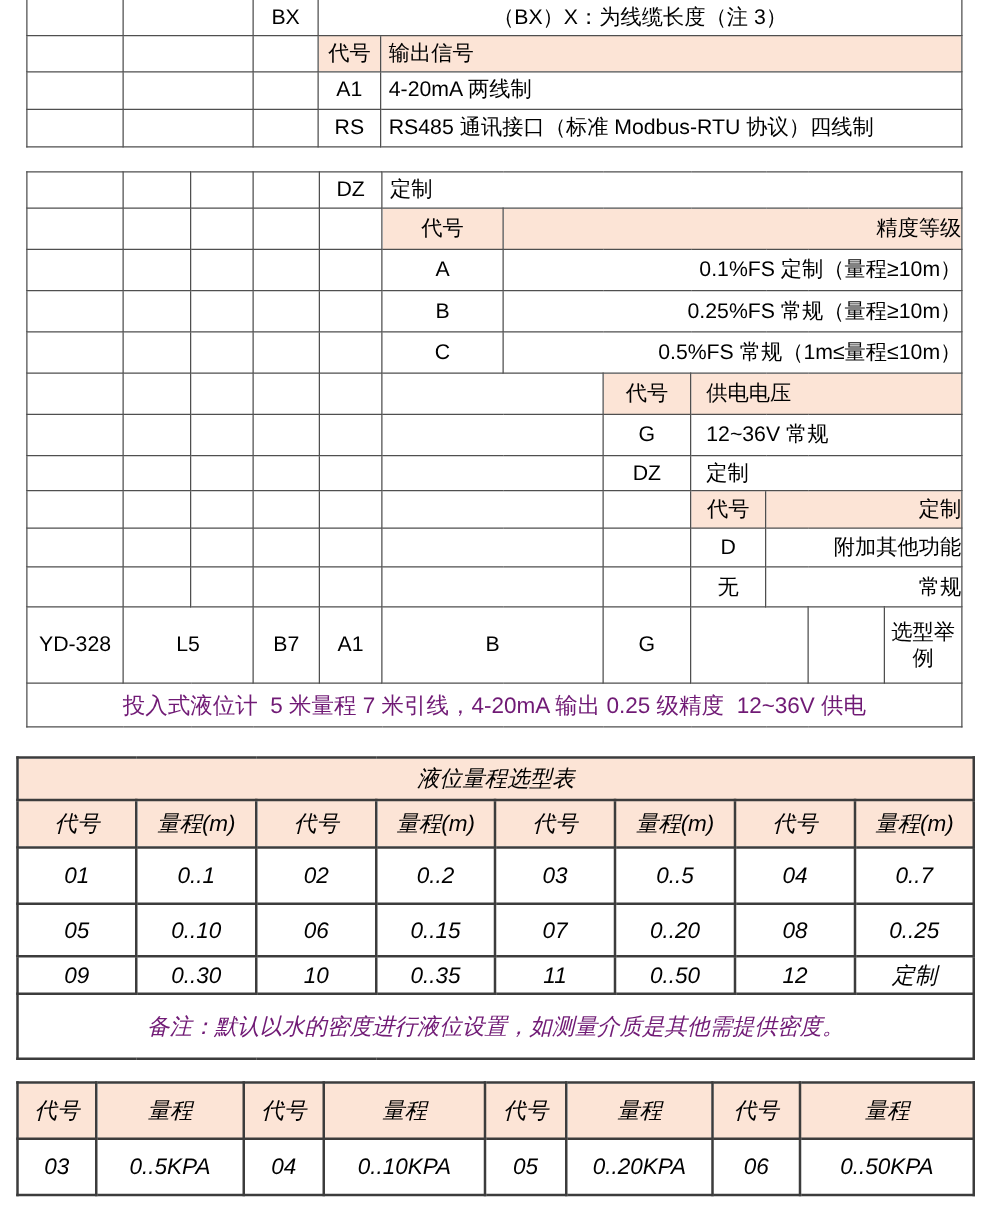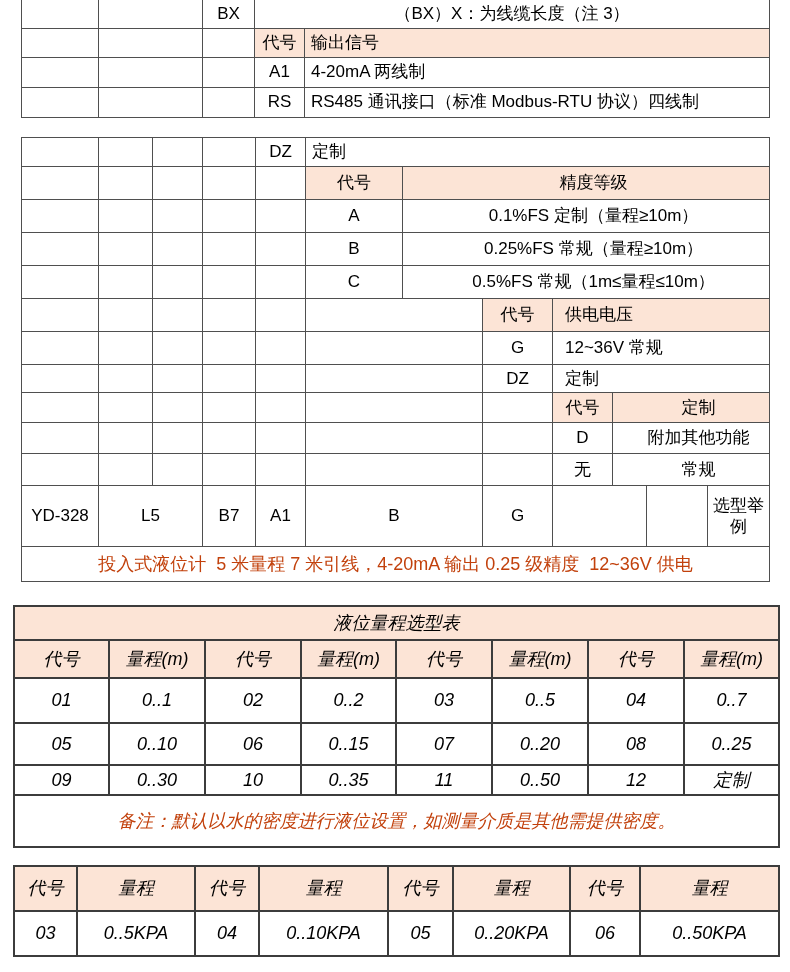--- a/index.html
+++ b/index.html
@@ -10,23 +10,23 @@
   }
   table{border-collapse:collapse;table-layout:fixed;position:absolute;}
   td{padding:0;text-align:center;vertical-align:middle;font-size:17px;line-height:1.15;overflow:hidden;white-space:nowrap;}
   
   .tgrid td{border:1.5px solid #4f4f4f;}
   .t1 tr:first-child td{border-top:none;}
   
   .bgrid td{border:2px solid #3c3c3c;font-size:18px;font-style:italic;}
   .peach{background:#fce4d6;}
   .al{text-align:left;padding-left:6px;}
-  .al14{text-align:center;padding-left:15px;margin-left:28px;}
+  .al14{text-align:right;padding-left:15px;margin-left:28px;}
   .al12{text-align:left;padding-left:12px;}
-  .orange{color:#c2410c;}
+  .orange{color:#701a75;}
   .wrapcell{white-space:normal;line-height:1.25;margin-left:45px;}
   .pre{white-space:pre;}
   .title-cell{font-size:19px;}
 </style>
 </head>
 <body>
 
 <table class="tgrid t1" style="left:21px;top:0;width:748px;">
   <colgroup>
       <col style="width:77px">

